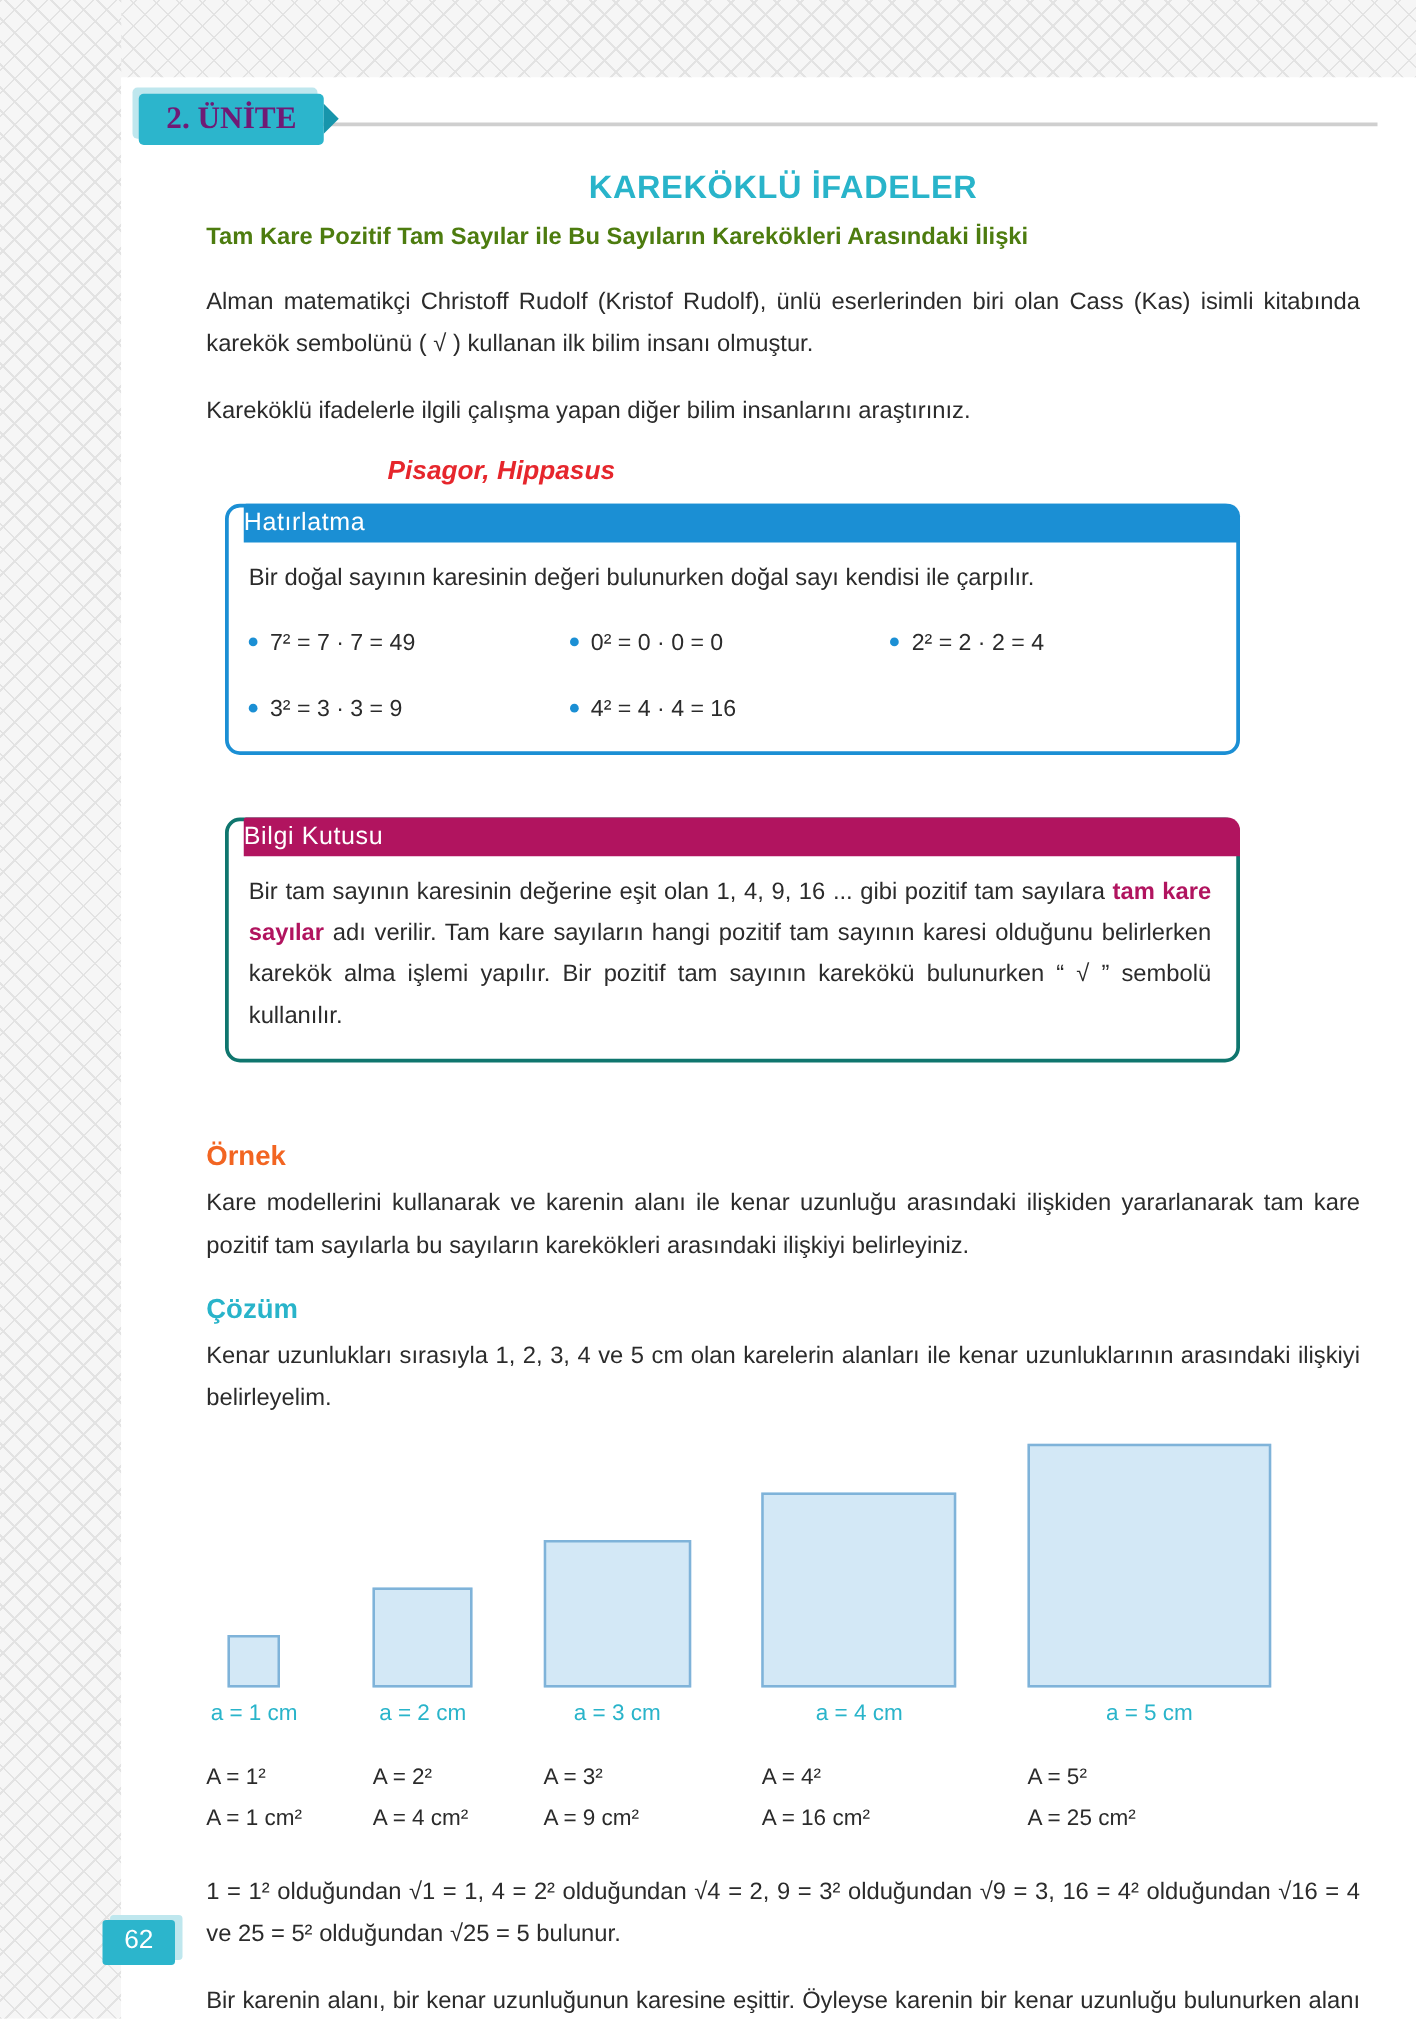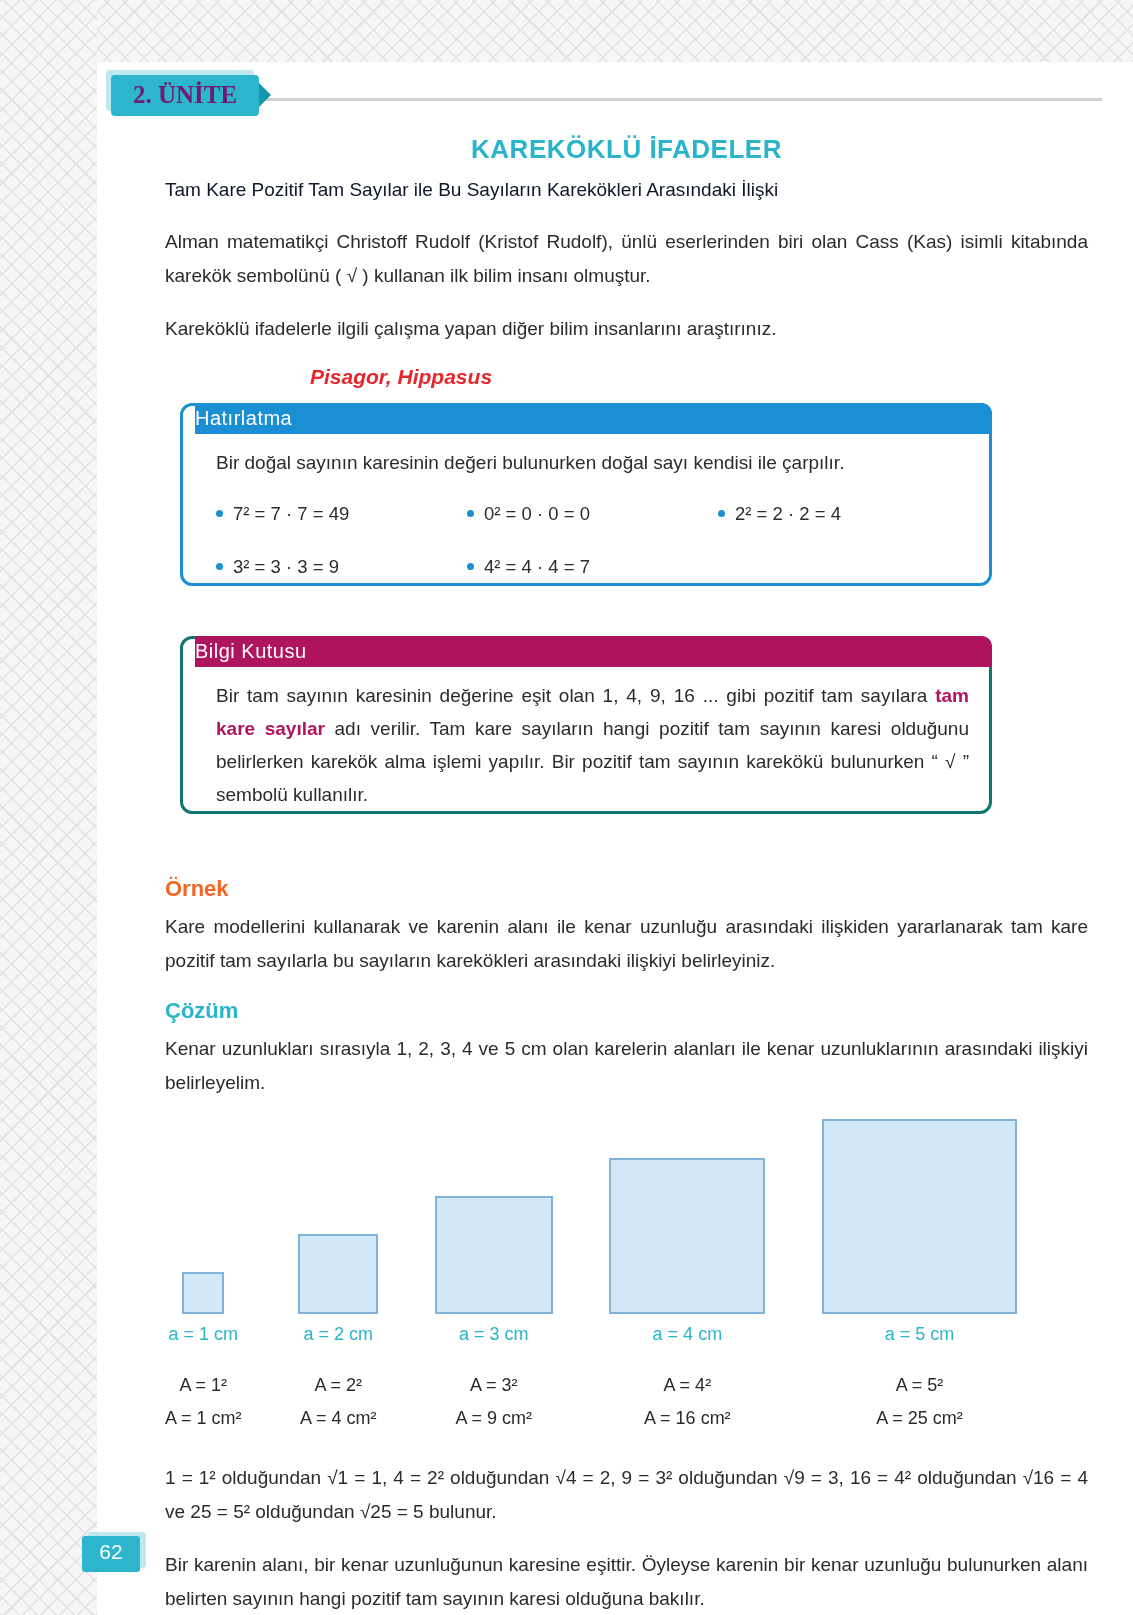--- a/index.html
+++ b/index.html
@@ -41,42 +41,42 @@
     content:"";position:absolute;right:-12px;top:8px;
     border-top:12px solid transparent;border-bottom:12px solid transparent;
     border-left:12px solid #1795ab;
   }
 
   .title{
     margin-top:72px;text-align:center;
     color:#29b4ca;font-size:26px;font-weight:bold;letter-spacing:.5px;
   }
   .subtitle{
-    margin-top:14px;color:#0f172a;font-size:19px;font-weight:normal;
+    margin-top:14px;color:#4d7c0f;font-size:19px;font-weight:bold;
   }
   .para{font-size:19px;line-height:34px;text-align:justify;}
   .p1{margin-top:24px;}
   .p2{margin-top:12px;text-align:left;}
   .handwritten{
     margin:10px 0 0 145px;
     color:#e6262c;font-size:21px;font-weight:bold;font-style:italic;
   }
 
   
   .box{margin-left:15px;width:806px;border-radius:12px;background:#fff;}
   .reminder-box{margin-top:14px;border:3px solid #1b8fd4;}
   .info-box{margin-top:50px;border:3px solid #0f766e;}
   .box-header{
     margin:-3px -3px 0 12px;height:31px;line-height:31px;
     color:#fff;font-size:20px;padding-left:0;
     border-radius:2px 10px 0 0;letter-spacing:.5px;
   }
   .reminder-box .box-header{background:#1b8fd4;}
   .info-box .box-header{background:#b1145f;}
-  .box-body{padding:12px 20px 0 16px;font-size:19px;line-height:33px;margin-left:17px;}
+  .box-body{padding:12px 20px 18px 16px;font-size:19px;line-height:33px;}
   .info-box .box-body{text-align:justify;}
   .bold-magenta{color:#b1145f;font-weight:bold;}
 
   .math-grid{
     display:grid;grid-template-columns:1fr 1fr 1fr;
     row-gap:20px;margin-top:18px;font-size:18.5px;
   }
   .math-item{white-space:nowrap;}
   .dot{
     display:inline-block;width:7px;height:7px;border-radius:50%;
@@ -85,21 +85,21 @@
 
   .heading-orange{margin-top:62px;color:#f26522;font-size:22px;font-weight:bold;}
   .heading-teal{margin-top:20px;color:#29b4ca;font-size:22px;font-weight:bold;}
   .after-heading{margin-top:8px;}
 
   
   .figure{
     margin-top:18px;width:852px;
     display:flex;align-items:flex-end;justify-content:space-between;
   }
-  .fig-col{display:flex;flex-direction:column;align-items:center;}
+  .fig-col{display:flex;flex-direction:column;}
   .square{
     align-self:center;
     background:#d3e8f6;border:2px solid #7fb3d9;box-sizing:border-box;
   }
   .sq1{width:42px;height:42px;}
   .sq2{width:80px;height:80px;}
   .sq3{width:118px;height:118px;}
   .sq4{width:156px;height:156px;}
   .sq5{width:195px;height:195px;}
   .side-label{
@@ -140,21 +140,21 @@
 
       <div class="box reminder-box">
         <div class="box-header">Hatırlatma</div>
         <div class="box-body">
           <div>Bir doğal sayının karesinin değeri bulunurken doğal sayı kendisi ile çarpılır.</div>
           <div class="math-grid">
             <div class="math-item"><span class="dot"></span><span>7² = 7 · 7 = 49</span></div>
             <div class="math-item"><span class="dot"></span><span>0² = 0 · 0 = 0</span></div>
             <div class="math-item"><span class="dot"></span><span>2² = 2 · 2 = 4</span></div>
             <div class="math-item"><span class="dot"></span><span>3² = 3 · 3 = 9</span></div>
-            <div class="math-item"><span class="dot"></span><span>4² = 4 · 4 = 7</span></div>
+            <div class="math-item"><span class="dot"></span><span>4² = 4 · 4 = 16</span></div>
           </div>
         </div>
       </div>
 
       <div class="box info-box">
         <div class="box-header">Bilgi Kutusu</div>
         <div class="box-body">
           <span>Bir tam sayının karesinin değerine eşit olan 1, 4, 9, 16 ... gibi pozitif tam sayılara </span><span class="bold-magenta">tam kare sayılar</span><span> adı verilir. Tam kare sayıların hangi pozitif tam sayının karesi olduğunu belirlerken karekök alma işlemi yapılır. Bir pozitif tam sayının karekökü bulunurken “ √ ” sembolü kullanılır.</span>
         </div>
       </div>

